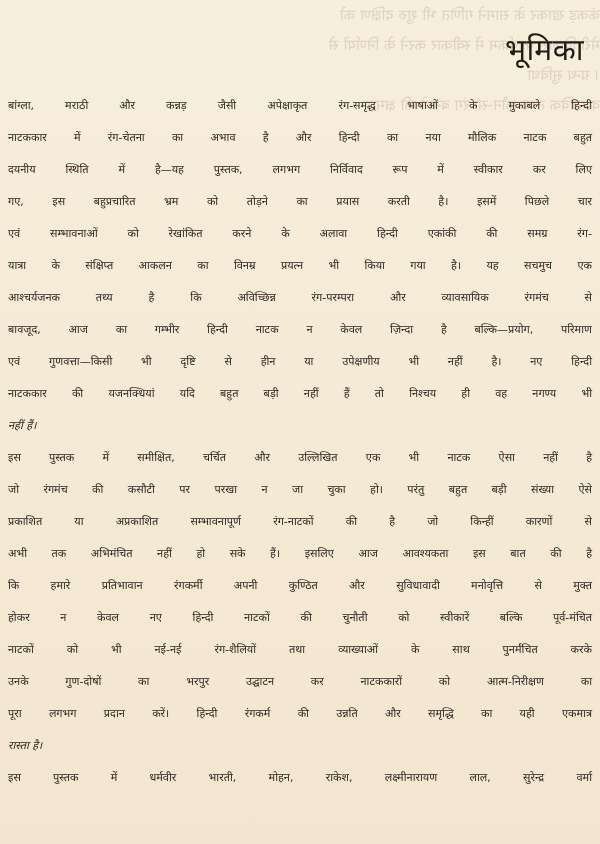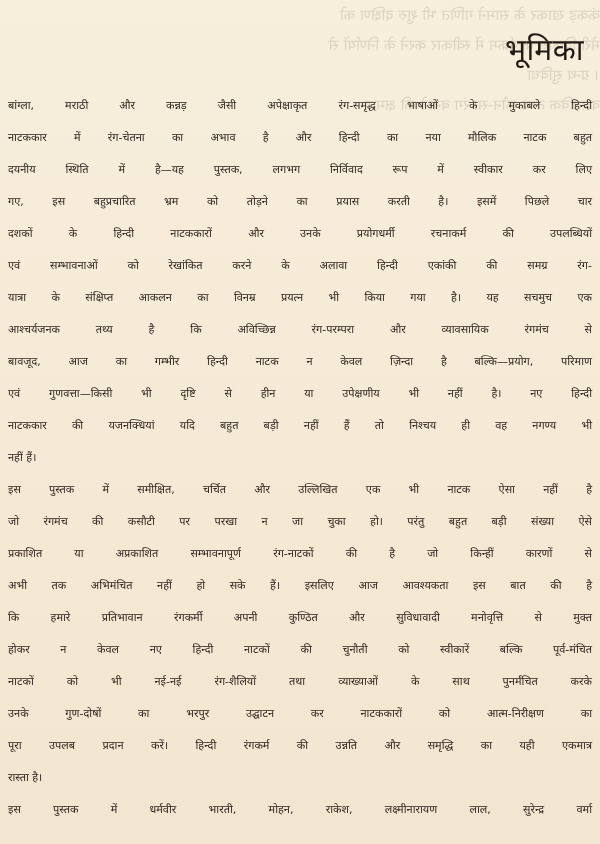--- a/index.html
+++ b/index.html
@@ -58,20 +58,21 @@
       height: 32px;
       line-height: 32px;
       font-size: 11px;
       white-space: nowrap;
       text-align: justify;
       text-align-last: justify;
       color: #2a1f1a;
     }
     .line.last {
       text-align-last: left;
+      font-style: italic;
     }
   </style>
 </head>
 <body>
 
 <div class="page">
   <div class="bleed">
     <div>कंकड़ खाकर के सामने गणित भी शुरु दक्षिण को</div>
     <div>मेरी विकास कार्यक्रम में स्वीकार करने के निर्णयों से</div>
     <div>। ग्रन्थ सुविधा</div>
@@ -79,36 +80,35 @@
   </div>
 
   <h1 class="title">भूमिका</h1>
 
   <div class="body-text">
 
     <span class="line">बांग्ला, मराठी और  कन्नड़ जैसी अपेक्षाकृत रंग-समृद्ध भाषाओं के मुकाबले हिन्दी</span>
     <span class="line">नाटककार में  रंग-चेतना का अभाव है  और  हिन्दी का नया मौलिक नाटक बहुत</span>
     <span class="line">दयनीय  स्थिति में है—यह  पुस्तक, लगभग  निर्विवाद  रूप में  स्वीकार कर  लिए</span>
     <span class="line">गए,  इस बहुप्रचारित  भ्रम को  तोड़ने  का प्रयास करती है।  इसमें  पिछले चार</span>
-    <span class="line">दशकों  के हिन्दी  नाटककारों  और उनके  प्रयोगधर्मी  रचनाकर्म की उपलब्धियों</span>
     <span class="line">एवं सम्भावनाओं को  रेखांकित  करने के अलावा हिन्दी  एकांकी की  समग्र रंग-</span>
     <span class="line">यात्रा के संक्षिप्त आकलन का विनम्र  प्रयत्न भी किया गया है।  यह सचमुच एक</span>
     <span class="line">आश्चर्यजनक तथ्य है  कि अविच्छिन्न रंग-परम्परा  और  व्यावसायिक  रंगमंच से</span>
     <span class="line">बावजूद, आज का गम्भीर हिन्दी नाटक न केवल ज़िन्दा है बल्कि—प्रयोग, परिमाण</span>
     <span class="line">एवं  गुणवत्ता—किसी भी  दृष्टि से  हीन या  उपेक्षणीय भी  नहीं है।  नए हिन्दी</span>
     <span class="line">नाटककार की यजनक्धियां यदि बहुत  बड़ी नहीं हैं  तो निश्चय ही वह  नगण्य  भी</span>
     <span class="line last">नहीं हैं।</span>
 
     <span class="line">इस पुस्तक में  समीक्षित,  चर्चित  और उल्लिखित  एक भी  नाटक ऐसा  नहीं है</span>
     <span class="line">जो रंगमंच की  कसौटी पर  परखा न जा  चुका हो।  परंतु बहुत बड़ी  संख्या  ऐसे</span>
     <span class="line">प्रकाशित या  अप्रकाशित  सम्भावनापूर्ण  रंग-नाटकों की है जो  किन्हीं कारणों से</span>
     <span class="line">अभी तक अभिमंचित नहीं हो सके हैं।  इसलिए आज आवश्यकता  इस बात की है</span>
     <span class="line">कि हमारे प्रतिभावान  रंगकर्मी अपनी कुण्ठित और सुविधावादी  मनोवृत्ति से मुक्त</span>
     <span class="line">होकर  न केवल  नए  हिन्दी  नाटकों की चुनौती को  स्वीकारें  बल्कि  पूर्व-मंचित</span>
     <span class="line">नाटकों  को  भी  नई-नई  रंग-शैलियों तथा  व्याख्याओं के साथ  पुनर्मंचित करके</span>
     <span class="line">उनके गुण-दोषों का  भरपुर  उद्घाटन कर  नाटककारों को  आत्म-निरीक्षण  का</span>
-    <span class="line">पूरा उपलब प्रदान करें।  हिन्दी रंगकर्म की उन्नति और समृद्धि का यही एकमात्र</span>
+    <span class="line">पूरा लगभग प्रदान करें।  हिन्दी रंगकर्म की उन्नति और समृद्धि का यही एकमात्र</span>
     <span class="line last">रास्ता है।</span>
 
     <span class="line">इस पुस्तक में धर्मवीर भारती, मोहन,  राकेश,  लक्ष्मीनारायण लाल,  सुरेन्द्र वर्मा</span>
 
   </div>
 </div>
 
 </body></html>

